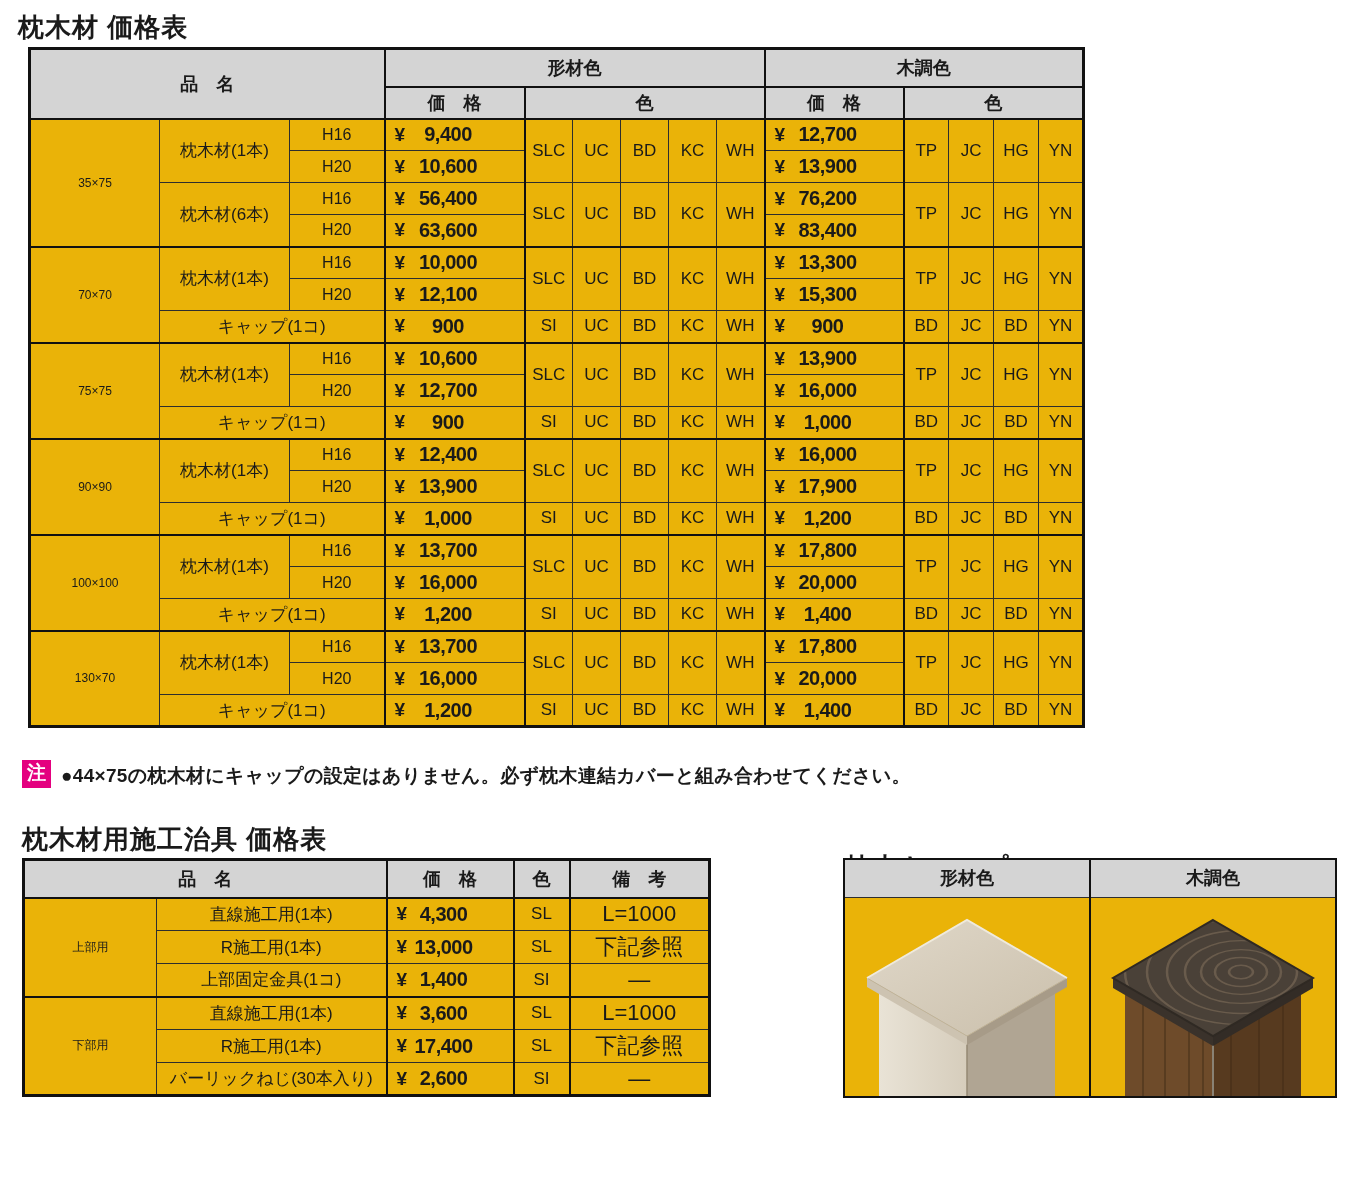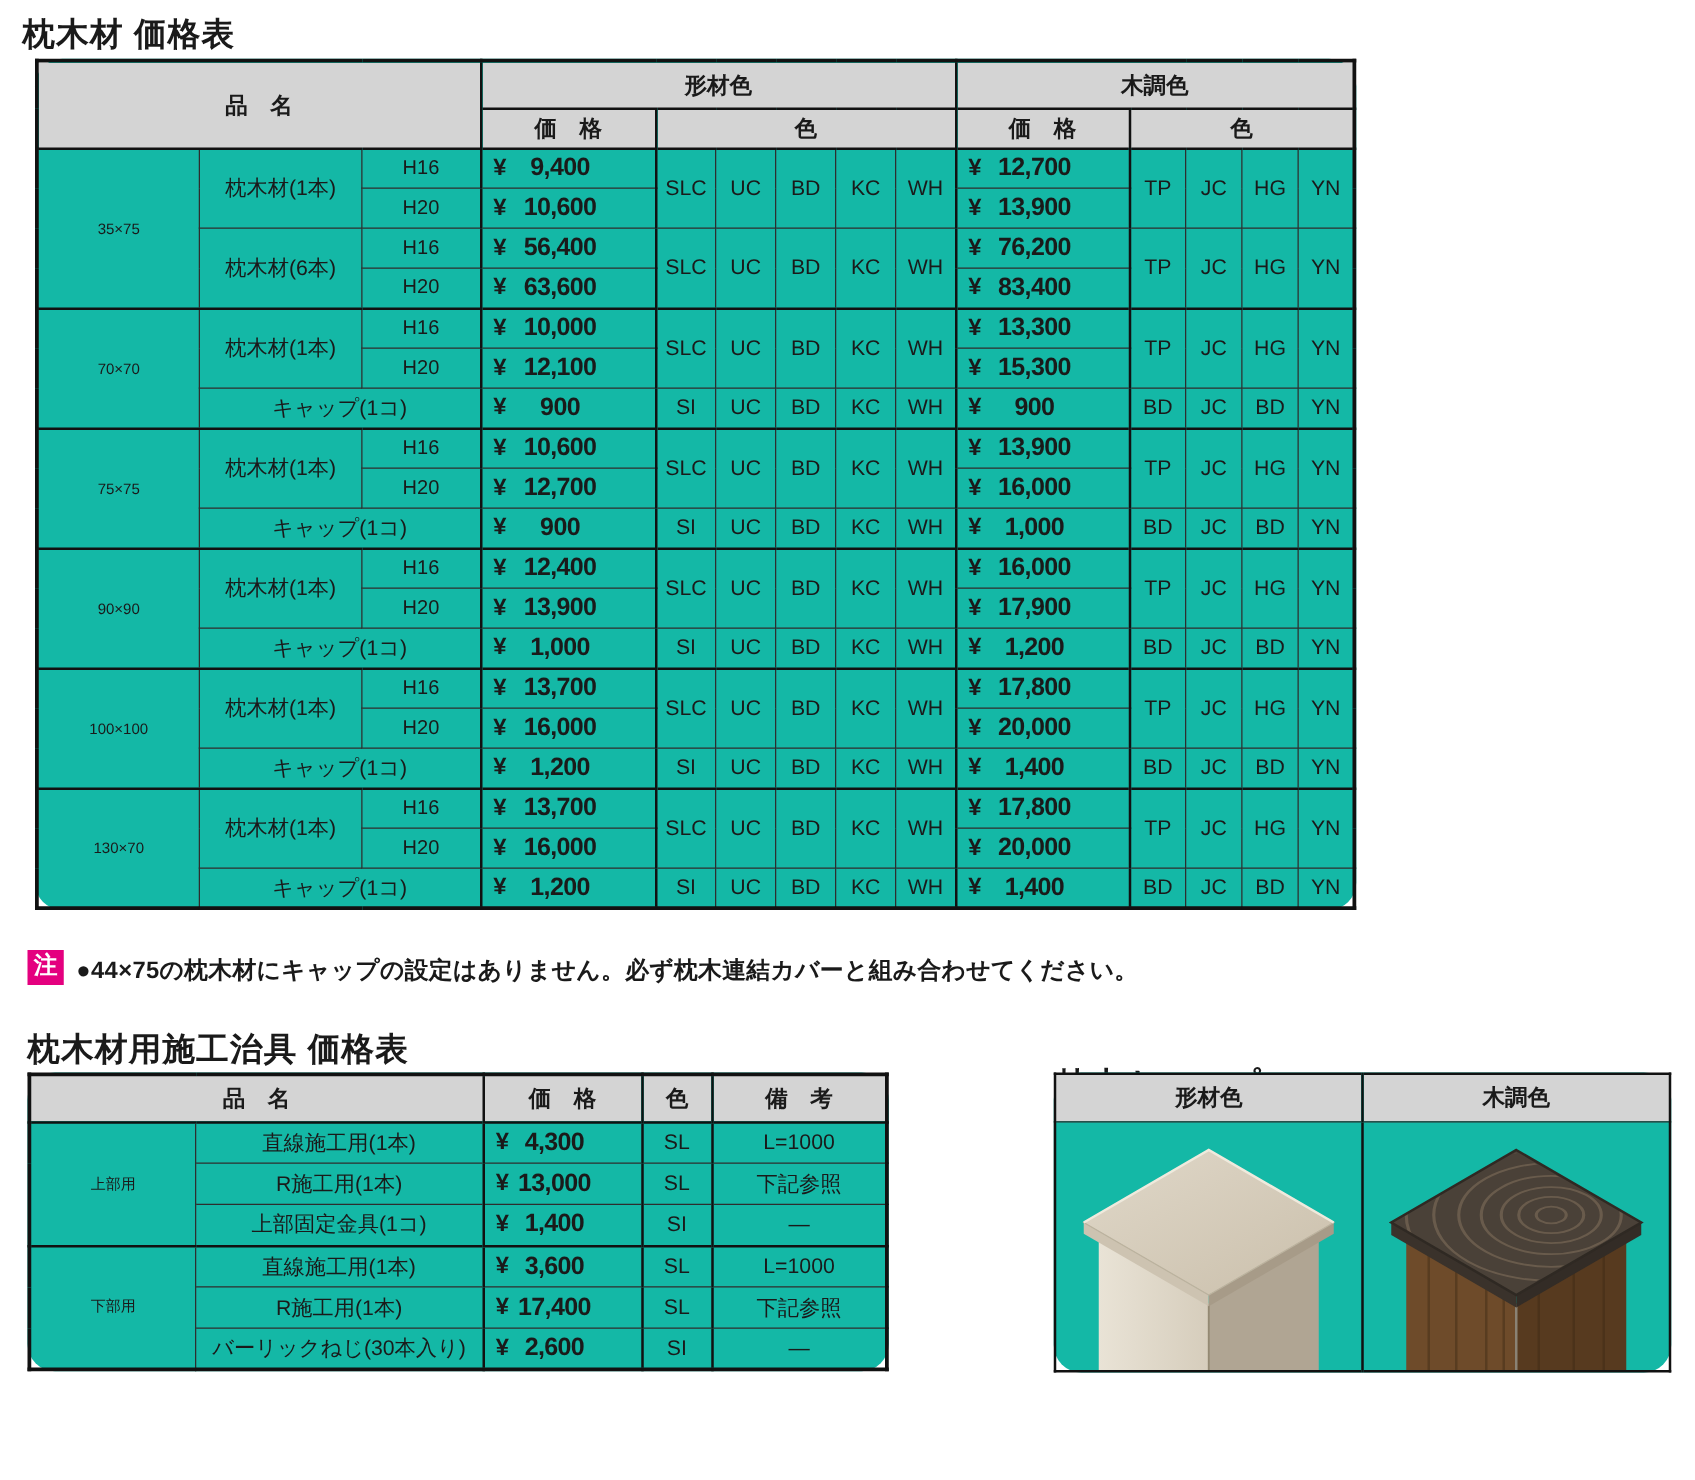--- a/index.html
+++ b/index.html
@@ -3,21 +3,21 @@
 <meta charset="utf-8">
 <style>
   html,body{margin:0;padding:0;background:#fff;}
   body{width:1356px;height:1184px;position:relative;font-family:"Liberation Sans","DejaVu Sans",sans-serif;color:#1a1a1a;}
   .title{position:absolute;font-size:26px;font-weight:bold;letter-spacing:1px;white-space:nowrap;}
   #t1{left:18px;top:10px;}
   #t2{left:22px;top:822px;}
   #t3{left:845px;top:850px;}
 
   
-  table{border-collapse:collapse;table-layout:fixed;background:#14b8a6;border-radius:22px;}
+  table{border-collapse:collapse;table-layout:fixed;background:#eab308;}
   td,th{border:1px solid #2e2e2e;text-align:center;vertical-align:middle;padding:0;overflow:hidden;white-space:nowrap;}
   th{background:#d4d4d4;font-size:18px;font-weight:bold;}
   .mt{position:absolute;left:28px;top:47px;width:1054px;border:3px solid #111;}
   .mt tr{height:32px;}
   .mt tr.hd1{height:38px;}
   .mt tr.hd2 > th{border-top:2.5px solid #111;}
   .mt tr.gt > td{border-top:2.5px solid #111;}
   .mt tr.r2 > td{border-top-color:#9b9b9b;}
   .bl{border-left:2.5px solid #111 !important;}
   .size{font-size:12px;}
@@ -31,21 +31,21 @@
   
   .note1{position:absolute;left:22px;top:760px;display:flex;align-items:flex-start;gap:10px;}
   .badge{background:#e4007f;color:#fff;font-weight:bold;font-size:19px;line-height:1.15;padding:2px 5px 4px;}
   .ntext{font-size:19px;font-weight:bold;padding-top:3px;letter-spacing:0.3px;}
 
   
   .jt{position:absolute;left:22px;top:858px;width:686px;border:3px solid #111;}
   .jt tr{height:33px;}
   .jt tr.hd1{height:38px;}
   .jt tr.gt > td{border-top:2.5px solid #111;}
-  .jt .rem{font-size:17px;}
+  .jt .rem{font-size:22px;}
 
   
   .ct{position:absolute;left:843px;top:858px;width:492px;border:2.5px solid #111;}
   .ct tr.hd1{height:38px;}
   .ct td.photo{height:198px;padding:0;vertical-align:bottom;}
   .ct td.photo svg{display:block;}
 
   
   .bnotes{position:absolute;left:22px;top:1098px;width:708px;font-size:19px;font-weight:bold;line-height:27px;letter-spacing:0.2px;}
   .bnotes p{margin:0;text-indent:-19px;padding-left:19px;}

